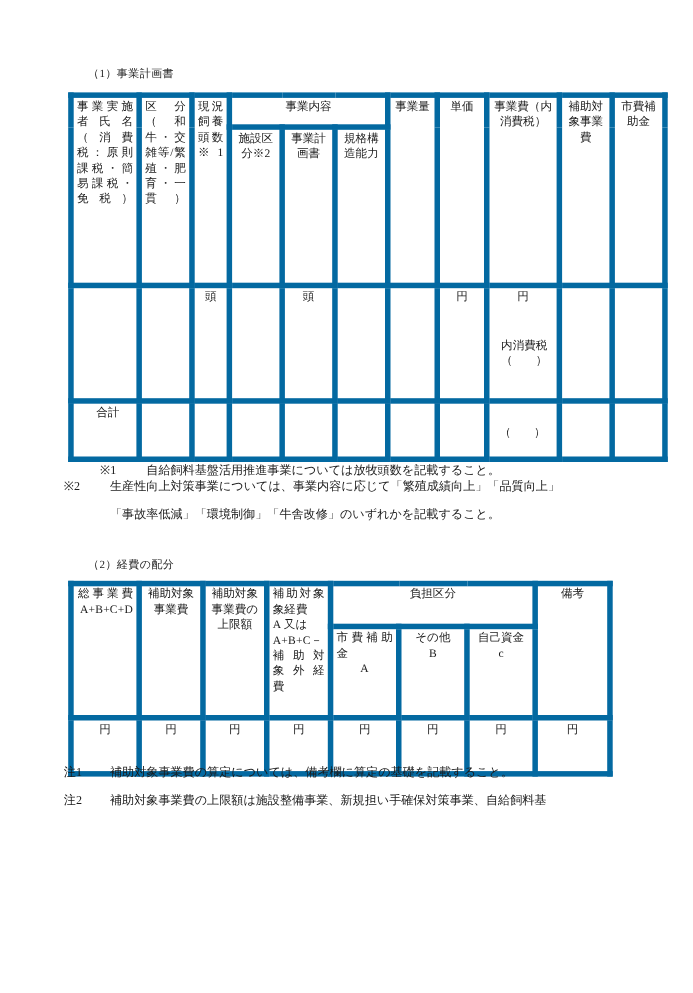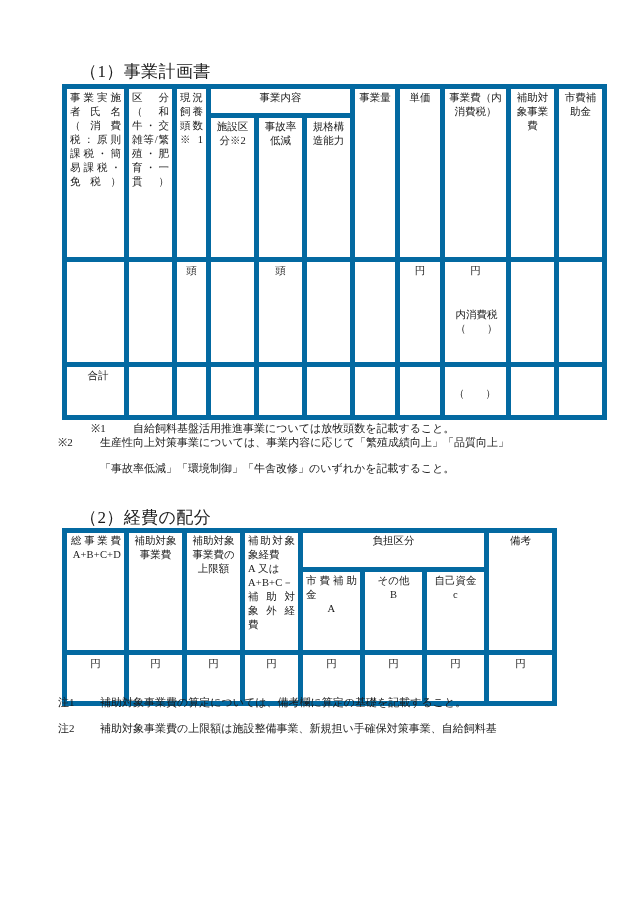--- a/index.html
+++ b/index.html
@@ -18,21 +18,21 @@
   .page {
     position: relative;
     width: 630px;
     height: 903px;
     box-sizing: border-box;
     padding: 0;
   }
 
   
   .section-title {
-    font-size: 17px;
+    font-size: 10px;
     letter-spacing: 0.4px;
     margin: 0;
     padding: 0;
     font-weight: normal;
   }
   #sec1-title { position: absolute; left: 80px;  top: 60px; }
   #sec2-title { position: absolute; left: 80px;  top: 506px; }
 
   
   table.formtable {
@@ -146,21 +146,21 @@
       </td>
       <td rowspan="2" class="hdr-cell vtop">
         <span class="nospread">市費補助金</span>
       </td>
     </tr>
     <tr>
       <td class="vtop">
         <span class="nospread">施設区分※2</span>
       </td>
       <td class="vtop">
-        <span class="nospread">事故率低減</span>
+        <span class="nospread">事業計画書</span>
       </td>
       <td class="vtop">
         <span class="nospread">規格構造能力</span>
       </td>
     </tr>
 
     <tr class="r-data">
       <td class="r-data"></td>
       <td class="r-data"></td>
       <td class="r-data tr">

